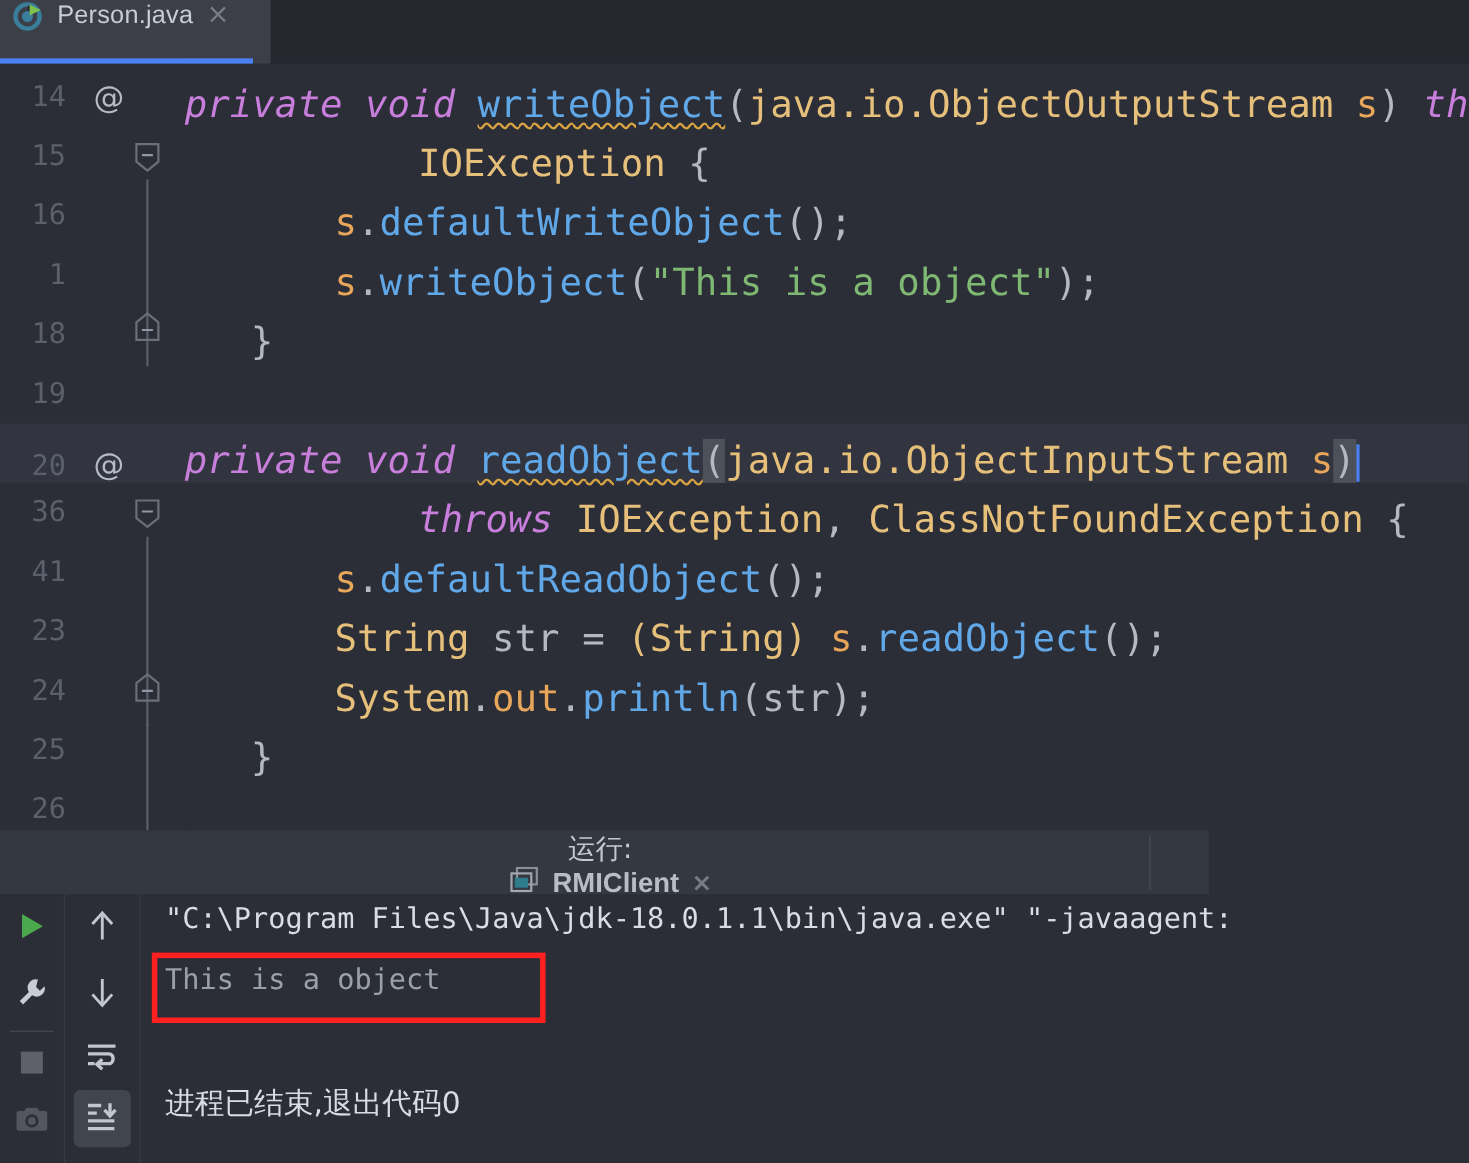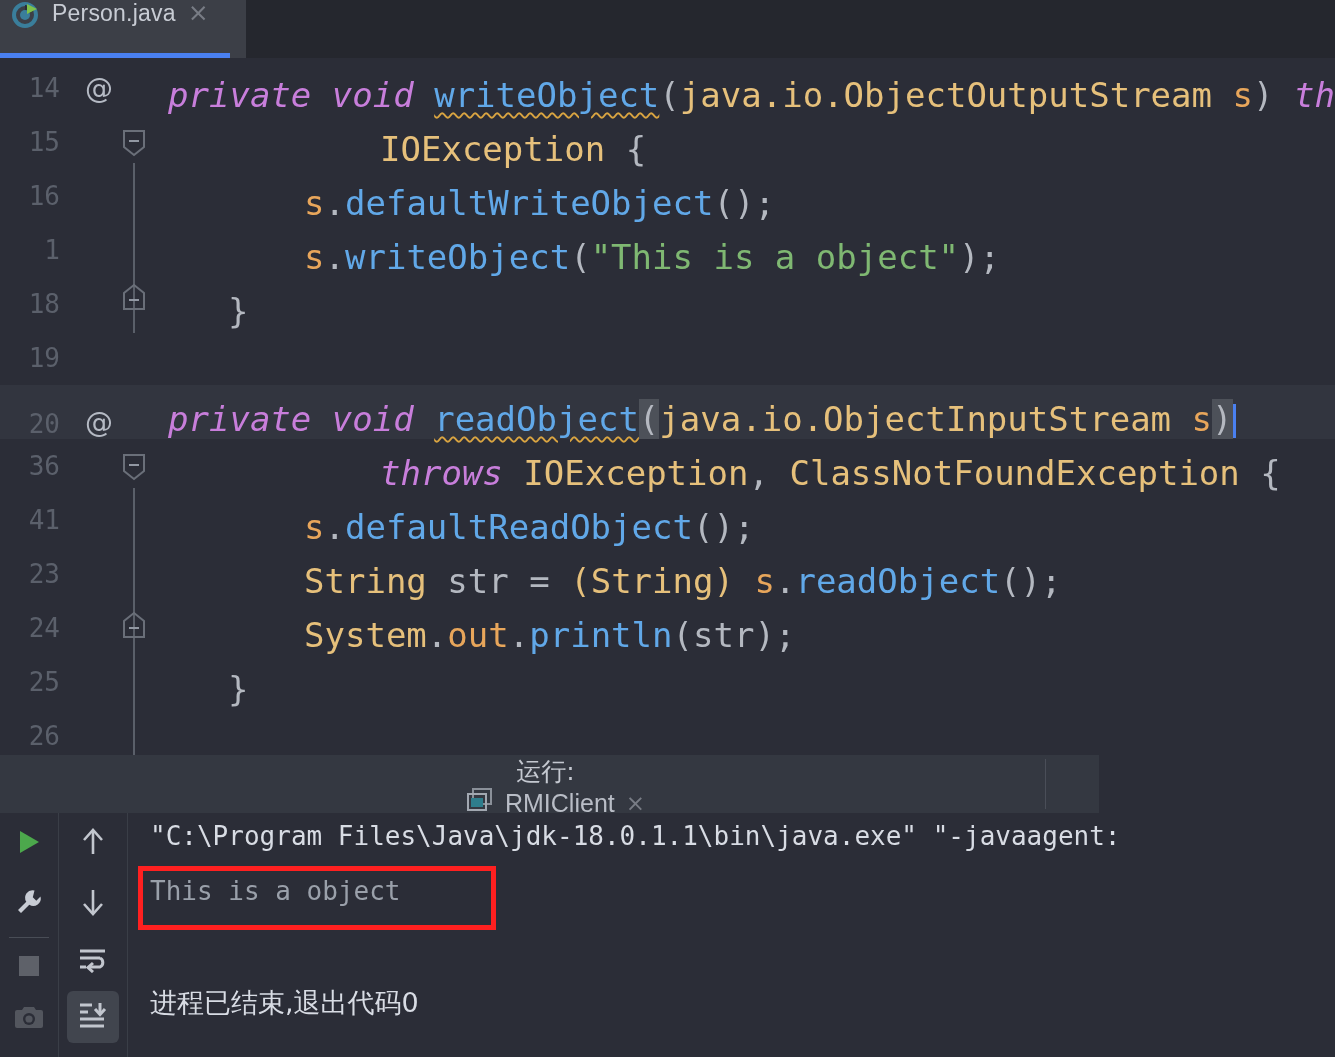--- a/index.html
+++ b/index.html
@@ -326,21 +326,21 @@
     <span class="lnum">26</span>
     <span class="gicon"></span>
   </div>
 </div>
 
 <div id="runpanel">
 
   <div id="run-header">
     <span id="run-title">运行:</span>
 
-    <div class="runtab" style="margin-left:12px;">
+    <div class="runtab" style="margin-left:12px;font-weight:bold;">
       <span>
         <svg width="28" height="26" viewBox="0 0 28 26">
           <rect x="7" y="1" width="18" height="15" fill="none" stroke="#8A9099" stroke-width="2"></rect>
           <rect x="2" y="6" width="18" height="16" fill="none" stroke="#A2A8B1" stroke-width="2"></rect>
           <rect x="5" y="10" width="12" height="9" fill="#2E7D8C"></rect>
         </svg>
       </span>
       <span class="runtab-label">RMIClient</span>
       <span class="runtab-close">×</span>
     </div>

